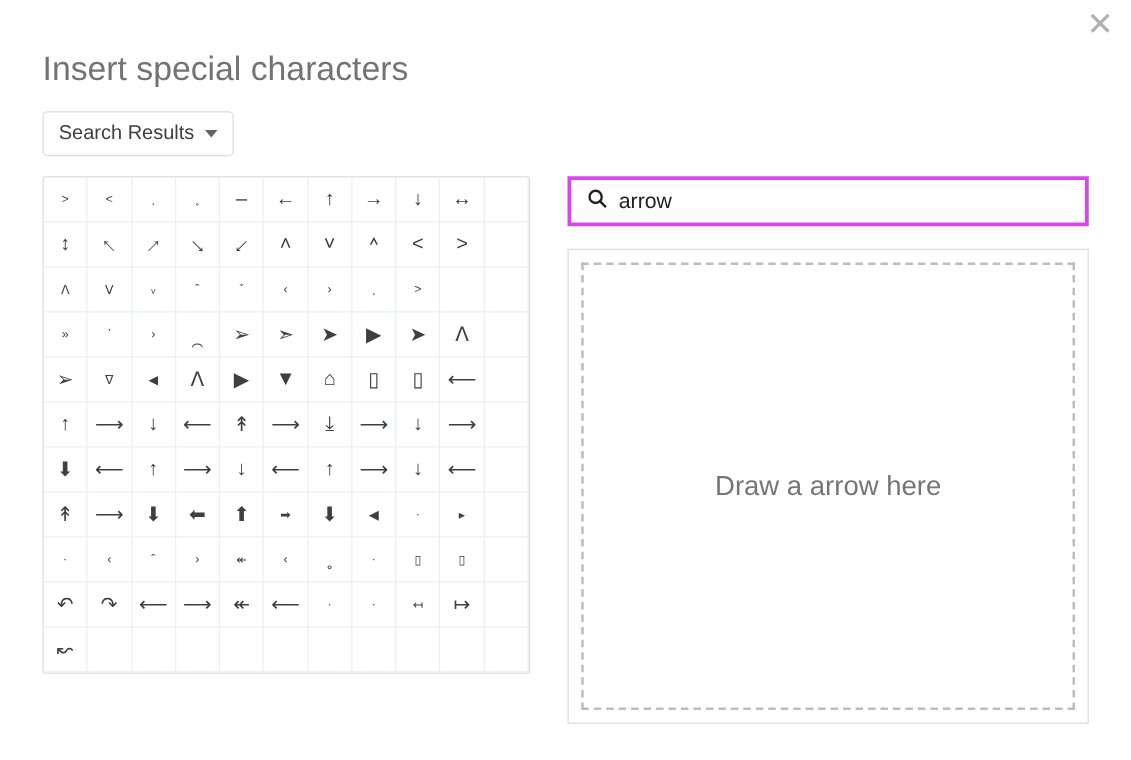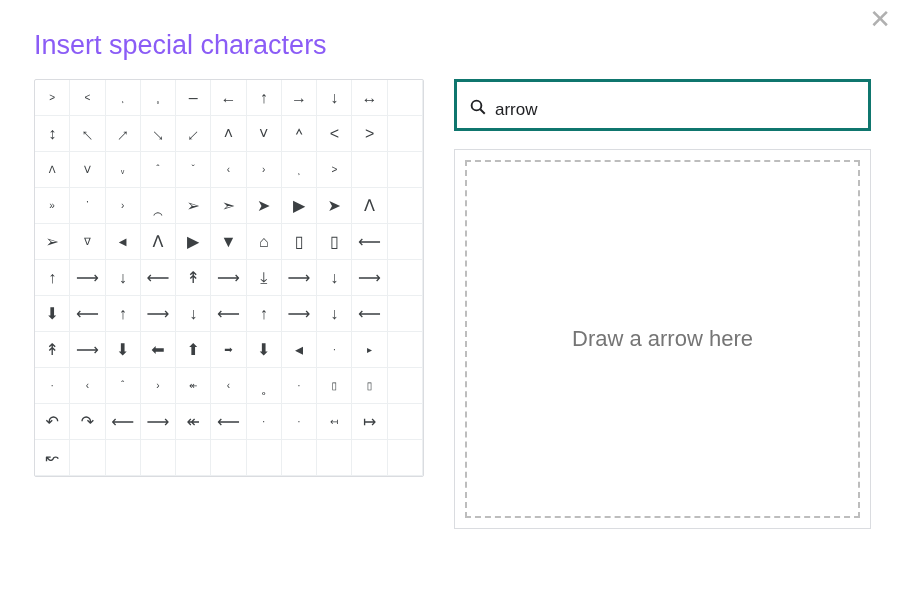--- a/index.html
+++ b/index.html
@@ -22,23 +22,23 @@
     position: absolute;
     top: 6px;
     right: 14px;
     font-size: 26px;
     color: #b0b0b0;
     cursor: pointer;
     line-height: 1;
   }
   .title {
     font-size: 27px;
-    color: #8b5cf6;
+    color: #737373;
     font-weight: 400;
-    margin: 14px 0 18px 0;
+    margin: 24px 0 18px 0;
   }
   .dropdown-row {
     margin-bottom: 16px;
   }
   .dropdown {
     display: inline-flex;
     align-items: center;
     border: 1px solid #dadce0;
     border-radius: 4px;
     padding: 8px 12px;
@@ -82,25 +82,25 @@
   .char-cell.empty { cursor: default; }
   .sm { font-size: 10px; }
   .right-col {
     flex: 1;
     display: flex;
     flex-direction: column;
     gap: 18px;
     width: 414px;
   }
   .search-box {
-    border: 3px solid #0f766e;
-    display: flex;
-    align-items: flex-end;
+    border: 3px solid #d946ef;
+    display: flex;
+    align-items: center;
     padding: 8px 12px;
-    height: 52px;
+    height: 40px;
     gap: 8px;
   }
   .search-icon {
     flex: 0 0 auto;
   }
   .search-input {
     border: none;
     outline: none;
     font-size: 17px;
     color: #202124;
@@ -125,20 +125,26 @@
   }
 </style>
 </head>
 <body>
 
 <div class="dialog">
   <div class="close-btn">✕</div>
 
   <div class="title">Insert special characters</div>
 
+  <div class="dropdown-row">
+    <div class="dropdown">
+      <span>Search Results</span>
+      <span class="caret"></span>
+    </div>
+  </div>
 
   <div class="content-row">
     <div class="grid-wrap">
       <div class="char-grid" id="char-grid">
           <div class="char-cell sm">˃</div>
           <div class="char-cell sm">˂</div>
           <div class="char-cell sm">˲</div>
           <div class="char-cell sm">˳</div>
           <div class="char-cell">–</div>
           <div class="char-cell">←</div>

